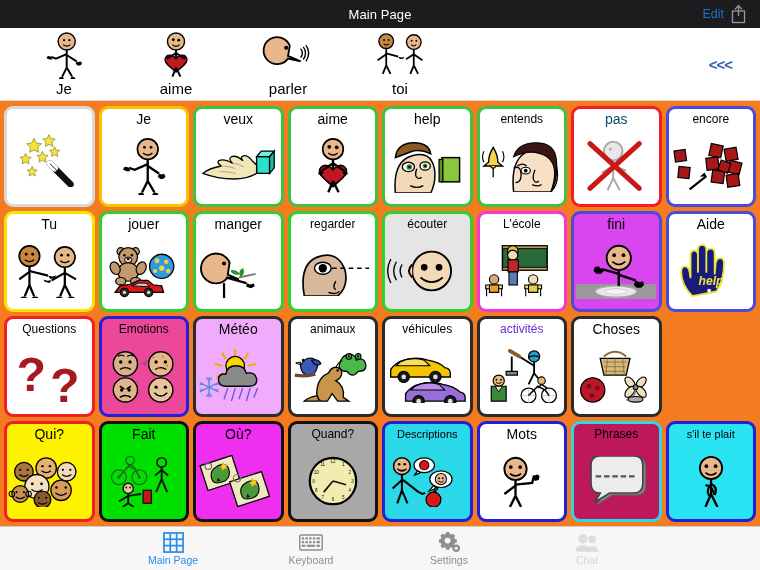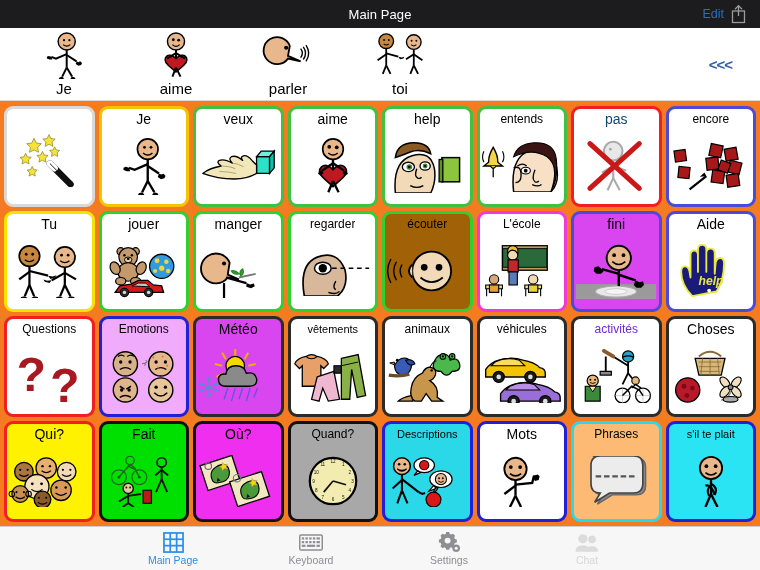--- a/index.html
+++ b/index.html
@@ -469,21 +469,21 @@
           <path d="M12 54 q-6 -34 14 -42 q22 -8 30 14 q4 18 -8 28z" fill="#d8b89a" stroke="#000" stroke-width="1.8"></path>
           <ellipse cx="32" cy="24" rx="9" ry="6.5" fill="#fff" stroke="#000" stroke-width="1.6"></ellipse>
           <ellipse cx="32" cy="24" rx="4.5" ry="4.5" fill="#000"></ellipse>
           <path d="M42 24 L82 24" stroke="#000" stroke-width="1.8" stroke-dasharray="5 4"></path>
           <path d="M46 38 q-4 7 0 9" stroke="#000" stroke-width="1.5" fill="none"></path>
           <path d="M38 50 q8 3 12 -1" stroke="#000" stroke-width="1.5" fill="none"></path>
         </svg>
       </div>
     </div>
 
-    <div class="cell" style="border-color: rgb(47, 208, 47); background: #a16207;">
+    <div class="cell" style="border-color: rgb(47, 208, 47); background: #e5e5e5;">
       <div class="cell-label sm" style="color: rgb(0, 0, 0);">écouter</div>
       <div class="cell-art">
         <svg viewBox="0 0 86 54" width="82" height="50">
           <circle cx="48" cy="27" r="21" fill="#f2d9b8" stroke="#000" stroke-width="2"></circle>
           <circle cx="40" cy="23" r="3.6" fill="#000"></circle>
             <circle cx="56" cy="23" r="3.6" fill="#000"></circle>
           <path d="M36 34 q12 10 24 0" stroke="#000" stroke-width="2" fill="none"></path>
           <path d="M27 20 q-7 7 0 14" fill="#f2d9b8" stroke="#000" stroke-width="2"></path>
           <path d="M16 20 q-4 7 0 14" stroke="#000" stroke-width="1.5" fill="none"></path>
           <path d="M10 17 q-6 10 0 20" stroke="#000" stroke-width="1.5" fill="none"></path>
@@ -553,21 +553,21 @@
     <div class="cell" style="border-color: rgb(240, 32, 32); background: rgb(255, 255, 255);">
       <div class="cell-label sm" style="color: rgb(0, 0, 0);">Questions</div>
       <div class="cell-art">
         <svg viewBox="0 0 86 56" width="82" height="52">
           <text x="24" y="44" font-family="Liberation Sans, sans-serif" font-size="52" font-weight="bold" fill="#a81820" text-anchor="middle">?</text>
           <text x="60" y="56" font-family="Liberation Sans, sans-serif" font-size="52" font-weight="bold" fill="#a81820" text-anchor="middle">?</text>
         </svg>
       </div>
     </div>
 
-    <div class="cell" style="border-color: rgb(32, 32, 216); background: #f0abfc;">
+    <div class="cell" style="border-color: rgb(32, 32, 216); background: #ec4899;">
       <div class="cell-label sm" style="color: rgb(0, 0, 0);">Emotions</div>
       <div class="cell-art">
         <svg viewBox="0 0 80 58" width="76" height="54">
           <g stroke="#000" stroke-width="1.5">
             <circle cx="20" cy="16" r="13" fill="#d8b089"></circle>
             <circle cx="58" cy="16" r="13" fill="#e8b88c"></circle>
             <circle cx="20" cy="44" r="13" fill="#e0b48c"></circle>
             <circle cx="58" cy="44" r="13" fill="#e8c49a"></circle>
           </g>
           <circle cx="15" cy="14" r="1.8" fill="#000"></circle>
@@ -588,21 +588,21 @@
           <circle cx="16" cy="44" r="1.8" fill="#000"></circle>
             <circle cx="24" cy="44" r="1.8" fill="#000"></circle>
           <path d="M14 52 q6 -4 12 0" stroke="#000" stroke-width="1.6" fill="none"></path>
           <circle cx="53" cy="41" r="1.8" fill="#000"></circle>
             <circle cx="63" cy="41" r="1.8" fill="#000"></circle>
           <path d="M51 47 q7 7 14 0" stroke="#000" stroke-width="1.6" fill="none"></path>
         </svg>
       </div>
     </div>
 
-    <div class="cell" style="border-color: rgb(43, 43, 43); background: #d946ef;">
+    <div class="cell" style="border-color: rgb(43, 43, 43); background: #f0abfc;">
       <div class="cell-label" style="color: rgb(0, 0, 0);">Météo</div>
       <div class="cell-art">
         <svg viewBox="0 0 86 58" width="82" height="54">
           <g stroke="#e8b000" stroke-width="2.2">
             <line x1="40" y1="0" x2="40" y2="8"></line>
               <line x1="26" y1="4" x2="30" y2="11"></line>
             <line x1="54" y1="4" x2="50" y2="11"></line>
               <line x1="18" y1="16" x2="26" y2="18"></line>
             <line x1="62" y1="16" x2="54" y2="18"></line>
               <line x1="20" y1="30" x2="27" y2="26"></line>
@@ -620,33 +620,20 @@
             <line x1="12" y1="30" x2="12" y2="52"></line>
               <line x1="2" y1="36" x2="22" y2="46"></line>
             <line x1="22" y1="36" x2="2" y2="46"></line>
             <path d="M12 34 l-3 -3 M12 34 l3 -3 M12 48 l-3 3 M12 48 l3 3"></path>
             <path d="M6 38 l-4 0 M18 38 l4 0 M6 44 l-4 0 M18 44 l4 0"></path>
           </g>
         </svg>
       </div>
     </div>
 
-    <div class="cell" style="border-color: rgb(43, 43, 43); background: rgb(255, 255, 255);">
-      <div class="cell-label xs" style="color: rgb(0, 0, 0);">vêtements</div>
-      <div class="cell-art">
-        <svg viewBox="0 0 86 58" width="82" height="54">
-          <path d="M14 8 q6 -4 12 0 q10 2 12 8 l-5 5 l-3 -3 l0 22 l-20 0 l0 -22 l-3 3 l-5 -5 q2 -6 12 -8z" fill="#e8a068" stroke="#000" stroke-width="1.4"></path>
-          <path d="M14 8 q6 5 12 0" stroke="#000" stroke-width="1.2" fill="none"></path>
-          <path d="M26 30 l18 -6 l6 30 l-12 2 l-6 -14 l-4 14 l-8 -2z" fill="#f0b8d0" stroke="#000" stroke-width="1.4"></path>
-          <rect x="44" y="18" width="12" height="8" fill="#2b2b2b" stroke="#000" stroke-width="1.2"></rect>
-          <path d="M52 10 l18 -4 l8 44 l-9 2 l-6 -30 l-2 32 l-9 0z" fill="#8ab048" stroke="#000" stroke-width="1.4"></path>
-          <path d="M52 18 l18 -4" stroke="#000" stroke-width="1" fill="none"></path>
-        </svg>
-      </div>
-    </div>
 
     <div class="cell" style="border-color: rgb(43, 43, 43); background: rgb(255, 255, 255);">
       <div class="cell-label sm" style="color: rgb(0, 0, 0);">animaux</div>
       <div class="cell-art">
         <svg viewBox="0 0 86 58" width="82" height="54">
           <path d="M8 18 q5 -10 13 -8 q7 2 5 10 q-2 8 -9 8 q-8 0 -9 -10z" fill="#3a5ab8" stroke="#000" stroke-width="1.3"></path>
           <path d="M20 12 q8 -2 10 4 q-6 4 -10 -4z" fill="#2a4aa8" stroke="#000" stroke-width="1.2"></path>
           <path d="M8 14 l-5 1 l5 2z" fill="#e8a020" stroke="#000" stroke-width="1"></path>
           <circle cx="11" cy="12" r="1.4" fill="#000"></circle>
           <path d="M2 28 q12 2 22 -1" stroke="#6a4a2a" stroke-width="3.5" fill="none"></path>
@@ -910,21 +897,21 @@
           <line x1="26" y1="27" x2="26" y2="44" stroke="#000" stroke-width="2.5"></line>
           <path d="M26 32 L44 30 L46 22" stroke="#000" stroke-width="2.5" fill="none"></path>
           <path d="M46 22 l4 -1 l2 2 l-1 4 l-4 1 l-2 -3z" fill="#000"></path>
           <path d="M26 33 L14 42" stroke="#000" stroke-width="2.5" fill="none"></path>
           <line x1="26" y1="44" x2="20" y2="56" stroke="#000" stroke-width="2.5"></line>
           <line x1="26" y1="44" x2="32" y2="56" stroke="#000" stroke-width="2.5"></line>
         </svg>
       </div>
     </div>
 
-    <div class="cell" style="border-color: rgb(42, 216, 232); background: #fdba74;">
+    <div class="cell" style="border-color: rgb(42, 216, 232); background: #be185d;">
       <div class="cell-label sm" style="color: rgb(0, 0, 0);">Phrases</div>
       <div class="cell-art">
         <svg viewBox="0 0 80 54" width="76" height="50">
           <path d="M18 2 l44 0 q10 0 10 10 l0 20 q0 10 -10 10 l-26 0 l-16 10 l6 -10 q-10 0 -10 -10 l0 -20 q0 -10 10 -10z" fill="#8a8a8a" stroke="#666" stroke-width="1.5"></path>
           <path d="M15 0 l44 0 q10 0 10 10 l0 20 q0 10 -10 10 l-26 0 l-16 10 l6 -10 q-10 0 -10 -10 l0 -20 q0 -10 10 -10z" fill="#ececec" stroke="#444" stroke-width="1.8"></path>
           <g stroke="#555" stroke-width="2.2">
             <line x1="18" y1="22" x2="24" y2="22"></line>
               <line x1="27" y1="22" x2="33" y2="22"></line>
             <line x1="36" y1="22" x2="42" y2="22"></line>
               <line x1="45" y1="22" x2="51" y2="22"></line>

